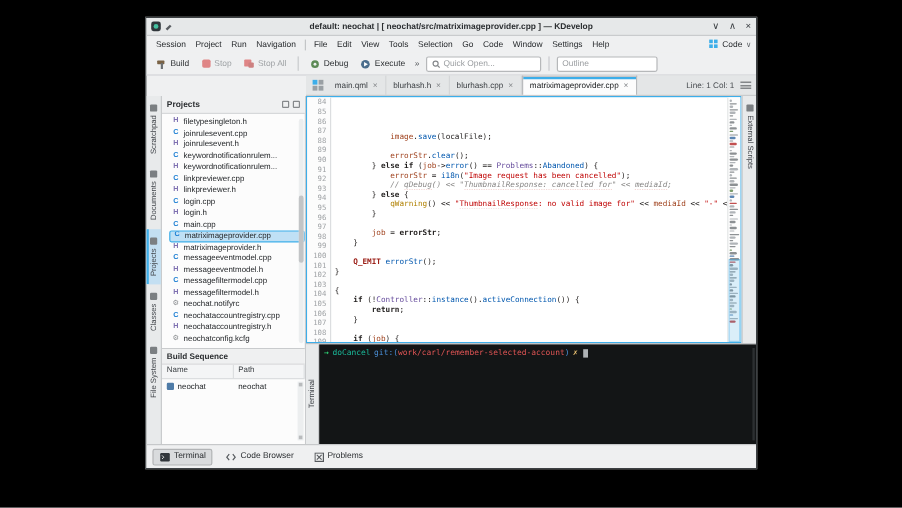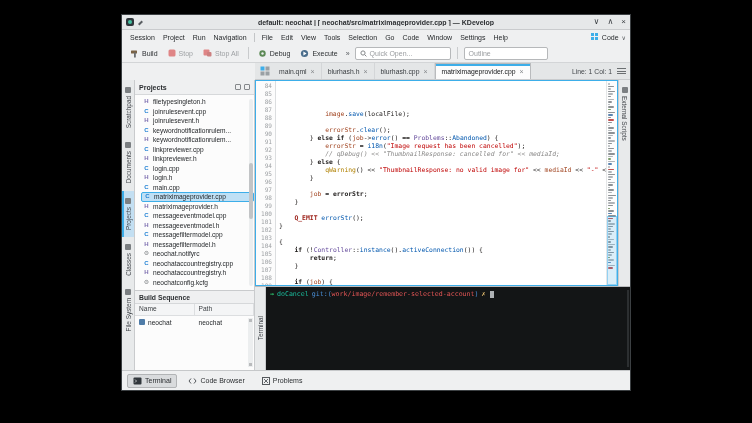--- a/index.html
+++ b/index.html
@@ -546,21 +546,21 @@
 
       <div class="terminal-row">
         <div class="term-handle">
           <span class="lbl">Terminal</span>
         </div>
         <div class="term-screen">
           <div class="term-line">
             <span class="pz-arrow">→</span>
             <span class="pz-dir">doCancel</span>
             <span class="pz-git">git:(</span>
-            <span class="pz-branch">work/image/remember-selected-account</span>
+            <span class="pz-branch">work/carl/remember-selected-account</span>
             <span class="pz-git">)</span>
             <span class="pz-dirty">✗</span>
             <span class="term-cursor"></span>
           </div>
           <div class="term-scroll"></div>
         </div>
       </div>
     </div>
 
   </div>

